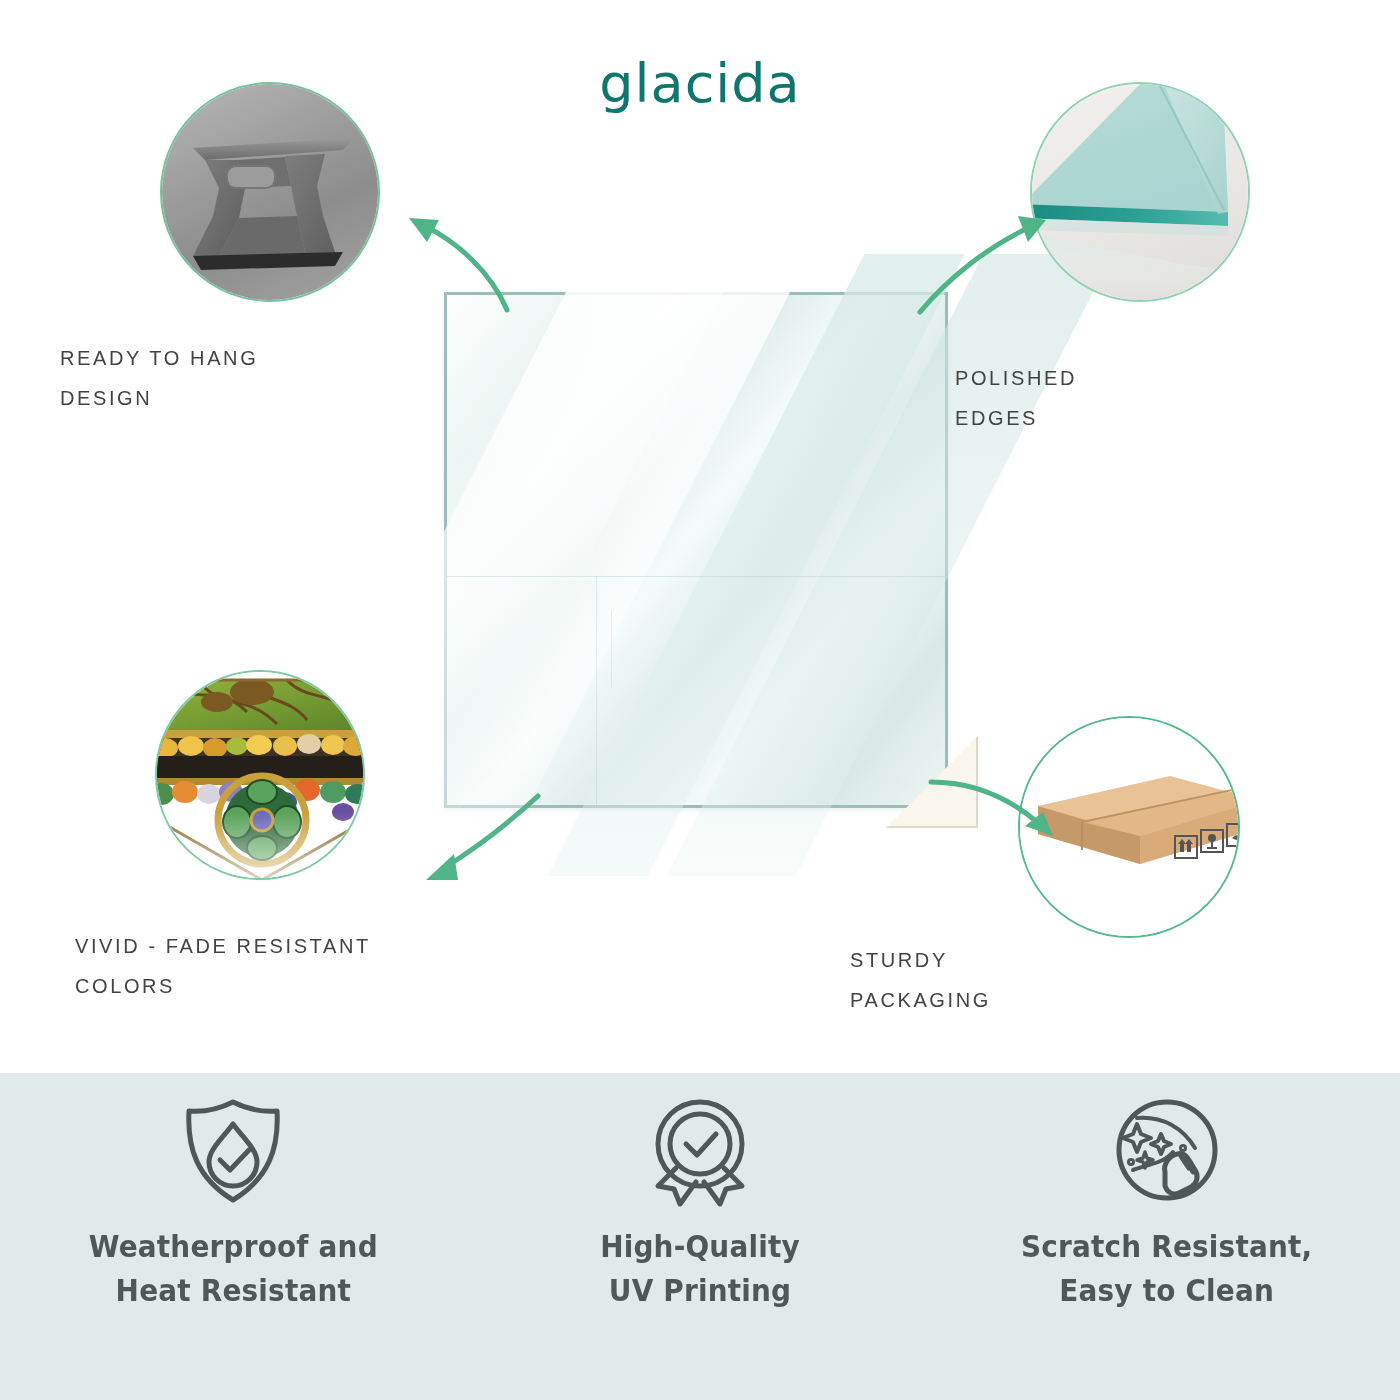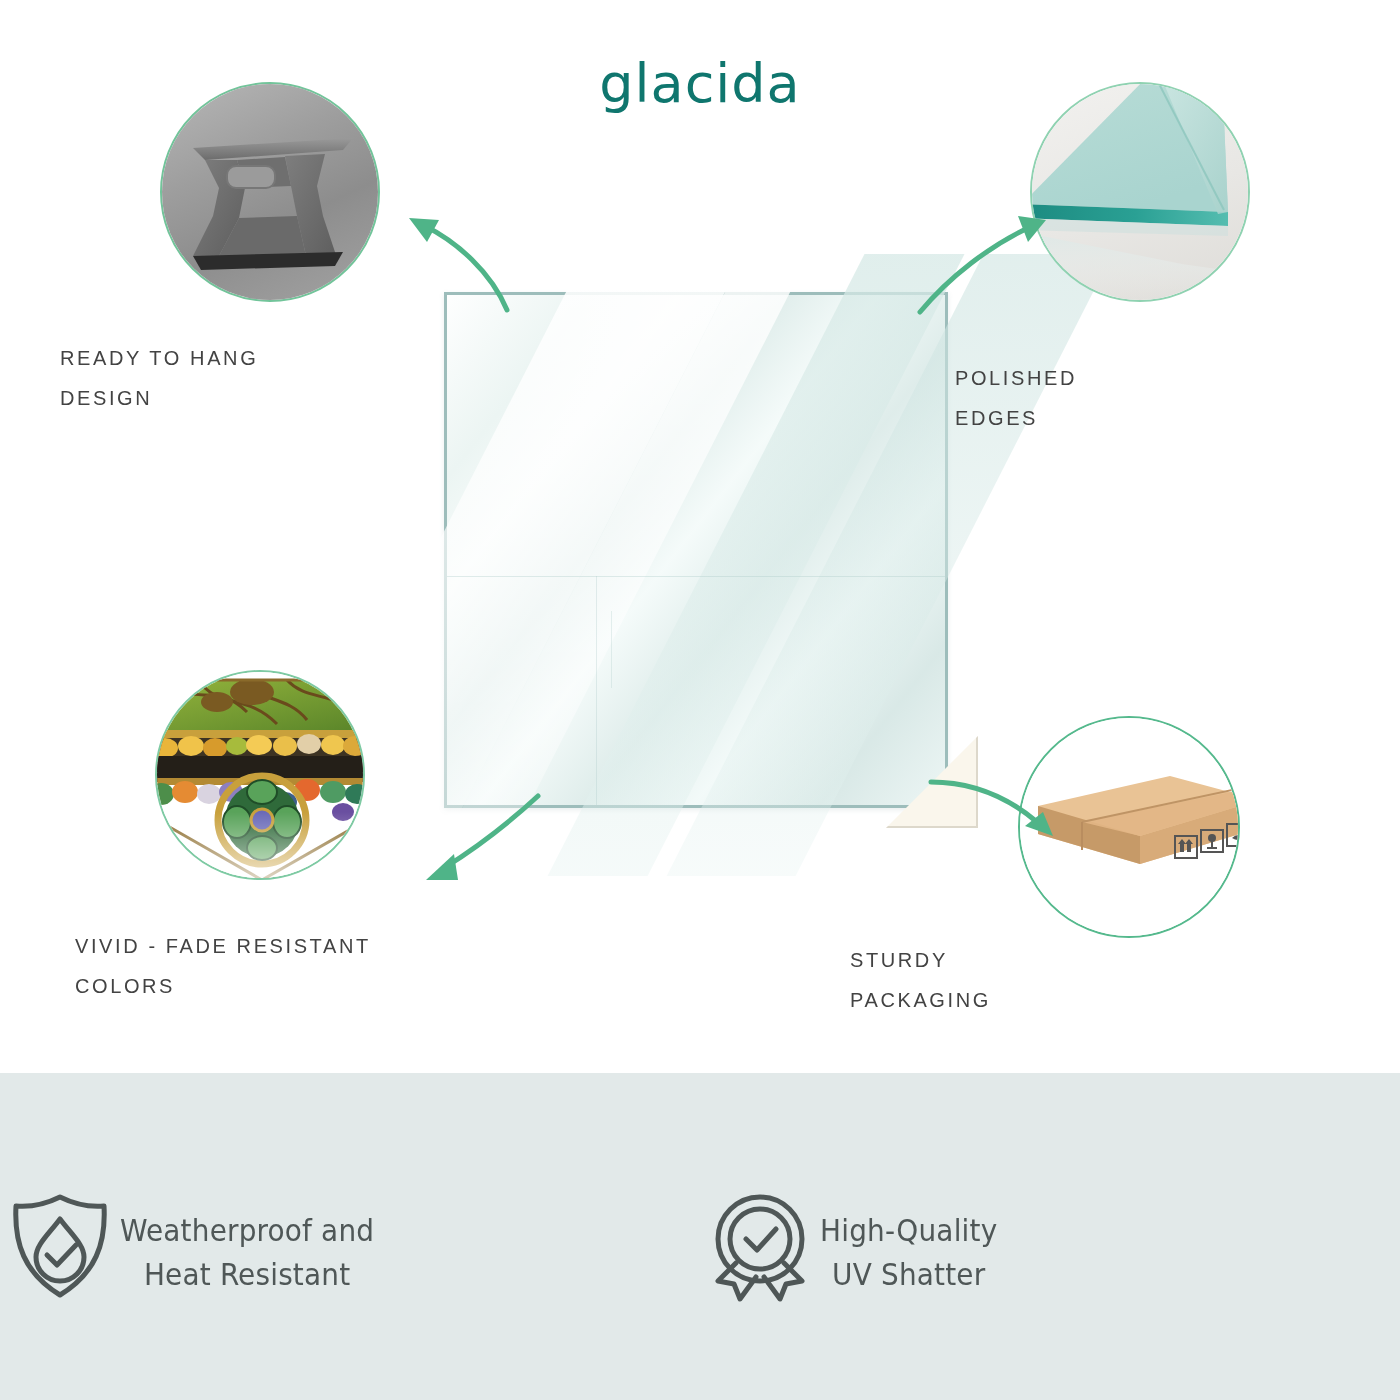--- a/index.html
+++ b/index.html
@@ -123,23 +123,24 @@
   .bottom-bar{
     position:absolute;left:0;top:1073px;width:1400px;height:327px;
     background:#e2e9e9;
   }
   .feat-row{
     position:absolute;left:0;top:0;width:1400px;height:327px;
     display:flex;
   }
   .feat{
     flex:1 1 0;
-    display:flex;flex-direction:row;align-items:center;
+    display:flex;flex-direction:column;align-items:center;
     padding-top:17px;
     box-sizing:border-box;
+    font-weight:bold;
   }
   .feat-icon{width:120px;height:120px;display:block;}
   .feat-text{
     margin-top:14px;
     text-align:center;
     color:#4f5757;
     font-size:31px;
     line-height:44px;
     font-family:"DejaVu Sans Condensed","Liberation Sans", sans-serif;
     font-stretch:condensed;
@@ -369,20 +370,39 @@
         <svg class="feat-icon" viewBox="0 0 120 120">
           <g fill="none" stroke="#4f5757" stroke-width="5" stroke-linecap="round" stroke-linejoin="round">
             <path d="M36 78 L18 96 L34 99 L40 114 L56 92"></path>
             <path d="M84 78 L102 96 L86 99 L80 114 L64 92"></path>
             <circle cx="60" cy="54" r="42"></circle>
             <circle cx="60" cy="54" r="30"></circle>
             <polyline points="46,54 57,65 76,44"></polyline>
           </g>
         </svg>
         <div class="feat-text">High-Quality
-UV Shatter</div>
+UV Printing</div>
       </div>
 
+      <div class="feat">
+        <svg class="feat-icon" viewBox="0 0 120 120">
+          <g fill="none" stroke="#4f5757" stroke-width="5" stroke-linecap="round" stroke-linejoin="round">
+            <circle cx="60" cy="60" r="48"></circle>
+            <path d="M30 34 L34 44 L44 48 L34 52 L30 62 L26 52 L16 48 L26 44 Z" stroke-width="4"></path>
+            <path d="M54 44 L57 51 L64 54 L57 57 L54 64 L51 57 L44 54 L51 51 Z" stroke-width="4"></path>
+            <path d="M38 62 L40 68 L46 70 L40 72 L38 78 L36 72 L30 70 L36 68 Z" stroke-width="3.5"></path>
+            <circle cx="24" cy="72" r="2.5" stroke-width="3"></circle>
+            <circle cx="76" cy="58" r="2.5" stroke-width="3"></circle>
+            <path d="M30 28 C56 26 76 38 88 58" stroke-width="4"></path>
+            <path d="M26 80 C44 74 58 72 66 62" stroke-width="4"></path>
+            <path d="M58 82 C56 74 62 66 70 64 C76 62 80 66 82 70 L88 80 C92 86 90 94 84 97 L72 103 C66 106 60 102 58 96 Z"></path>
+            <path d="M74 66 L82 78"></path>
+              <path d="M80 70 L86 82"></path>
+          </g>
+        </svg>
+        <div class="feat-text">Scratch Resistant,
+Easy to Clean</div>
+      </div>
 
     </div>
   </div>
 
 </div>
 
 </body></html>

